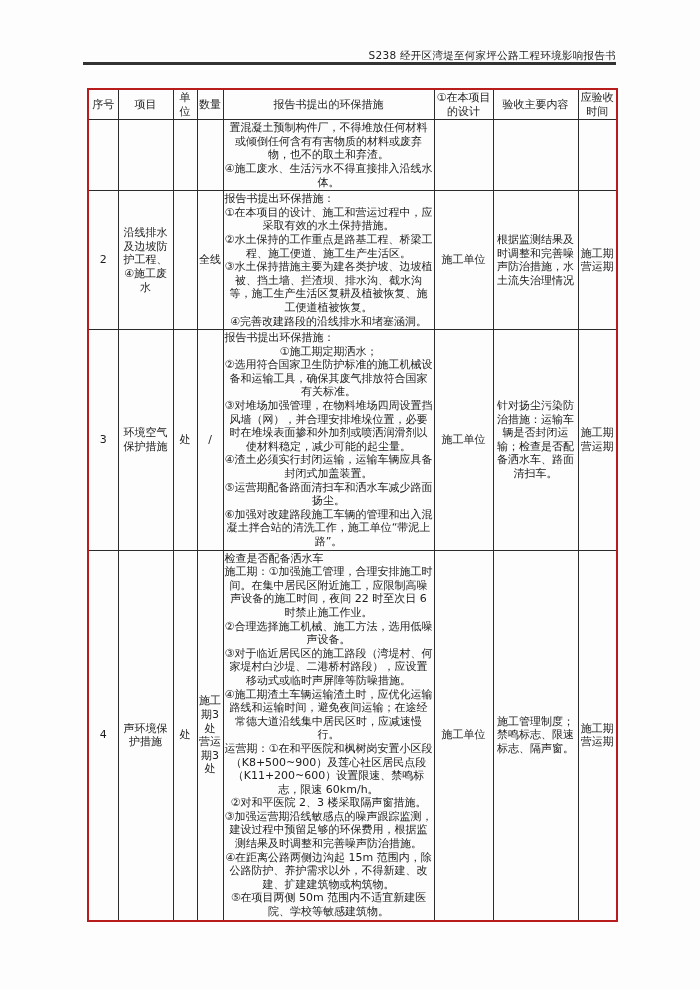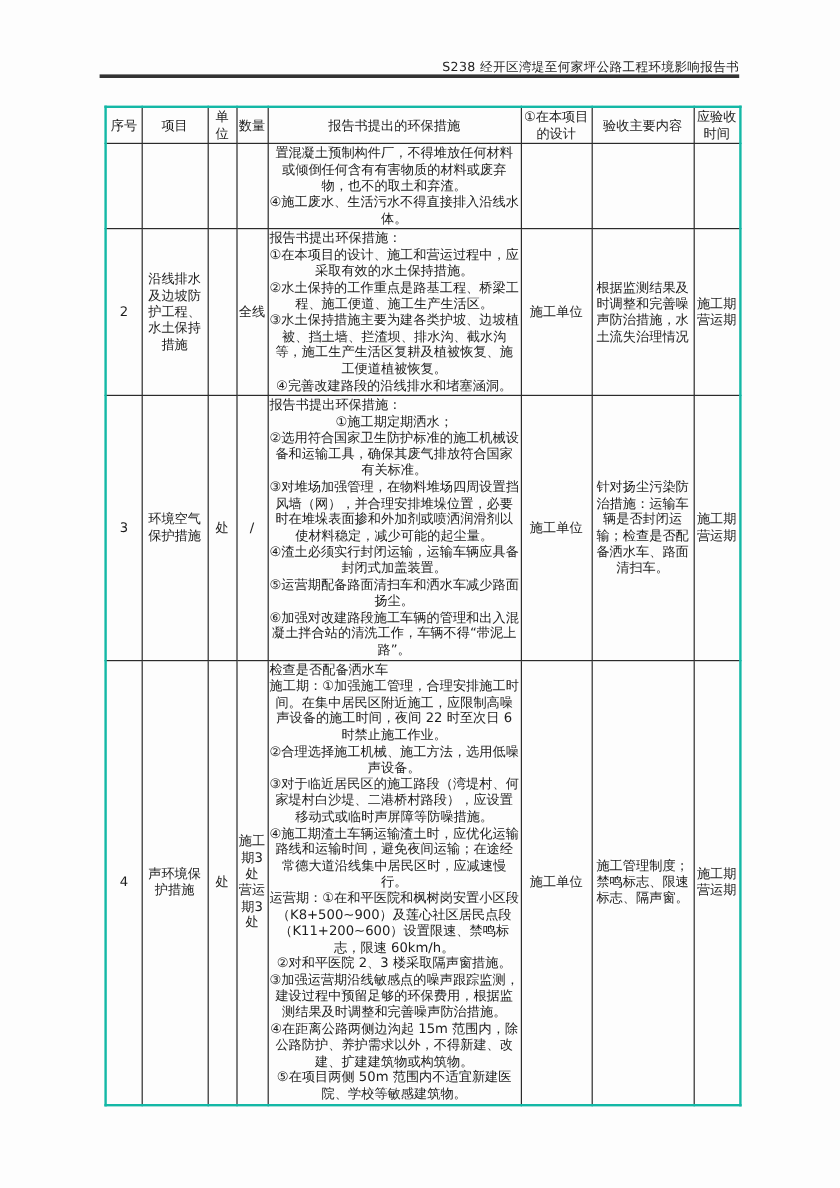--- a/index.html
+++ b/index.html
@@ -33,21 +33,21 @@
   table.acc td,table.acc th{
     border:1px solid #2b2b2b;
     padding:1px;
     vertical-align:middle;
     text-align:center;
     font-weight:normal;
     line-height:13.6px;
     overflow:hidden;
     word-break:break-all;
   }
-  table.acc{border:2px solid #14b8a6;}
+  table.acc{border:2px solid #b91c1c;}
   tr.r-head{height:30px;}
   tr.r1{height:67px;}
   tr.r2{height:136px;}
   tr.r3{height:218px;}
   tr.r4{height:359px;}
   td.measures{
     vertical-align:top;
     text-align:justify;
     text-justify:inter-ideograph;
     padding:1px 2px;
@@ -105,21 +105,21 @@
           <div class="m-head"></div>
           <div class="m-body">置混凝土预制构件厂，不得堆放任何材料或倾倒任何含有有害物质的材料或废弃物，也不的取土和弃渣。
 ④施工废水、生活污水不得直接排入沿线水体。</div>
         </td>
         <td></td>
         <td class="accpt"></td>
         <td></td>
       </tr>
       <tr class="r2">
         <td>2</td>
-        <td class="proj">沿线排水及边坡防护工程、水土保持措施</td>
+        <td class="proj">沿线排水及边坡防护工程、④施工废水</td>
         <td></td>
         <td>全线</td>
         <td class="measures">
           <div class="m-head">报告书提出环保措施：</div>
           <div class="m-body">①在本项目的设计、施工和营运过程中，应采取有效的水土保持措施。
 ②水土保持的工作重点是路基工程、桥梁工程、施工便道、施工生产生活区。
 ③水土保持措施主要为建各类护坡、边坡植被、挡土墙、拦渣坝、排水沟、截水沟等，施工生产生活区复耕及植被恢复、施工便道植被恢复。
 ④完善改建路段的沿线排水和堵塞涵洞。</div>
         </td>
         <td>施工单位</td>
@@ -131,21 +131,21 @@
         <td class="proj">环境空气保护措施</td>
         <td>处</td>
         <td>/</td>
         <td class="measures">
           <div class="m-head">报告书提出环保措施：</div>
           <div class="m-body">①施工期定期洒水；
 ②选用符合国家卫生防护标准的施工机械设备和运输工具，确保其废气排放符合国家有关标准。
 ③对堆场加强管理，在物料堆场四周设置挡风墙（网），并合理安排堆垛位置，必要时在堆垛表面掺和外加剂或喷洒润滑剂以使材料稳定，减少可能的起尘量。
 ④渣土必须实行封闭运输，运输车辆应具备封闭式加盖装置。
 ⑤运营期配备路面清扫车和洒水车减少路面扬尘。
-⑥加强对改建路段施工车辆的管理和出入混凝土拌合站的清洗工作，车辆不得“带泥上路”。</div>
+⑥加强对改建路段施工车辆的管理和出入混凝土拌合站的清洗工作，施工单位“带泥上路”。</div>
         </td>
         <td>施工单位</td>
         <td class="accpt">针对扬尘污染防治措施：运输车辆是否封闭运输；检查是否配备洒水车、路面清扫车。</td>
         <td>施工期营运期</td>
       </tr>
       <tr class="r4">
         <td>4</td>
         <td class="proj">声环境保护措施</td>
         <td>处</td>
         <td>施工期3处 营运期3处</td>

